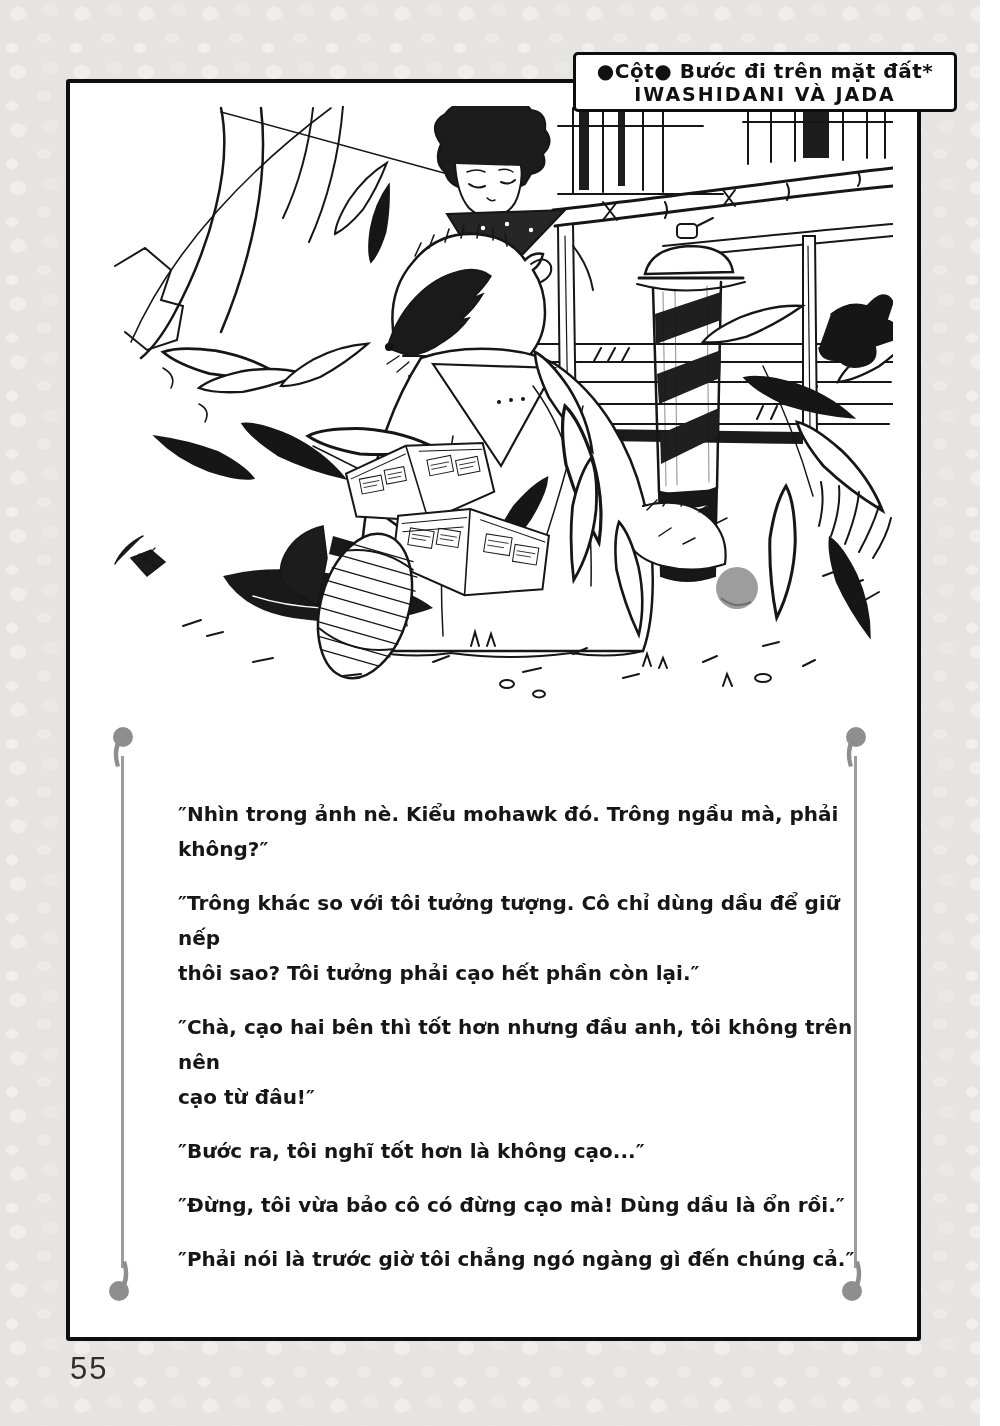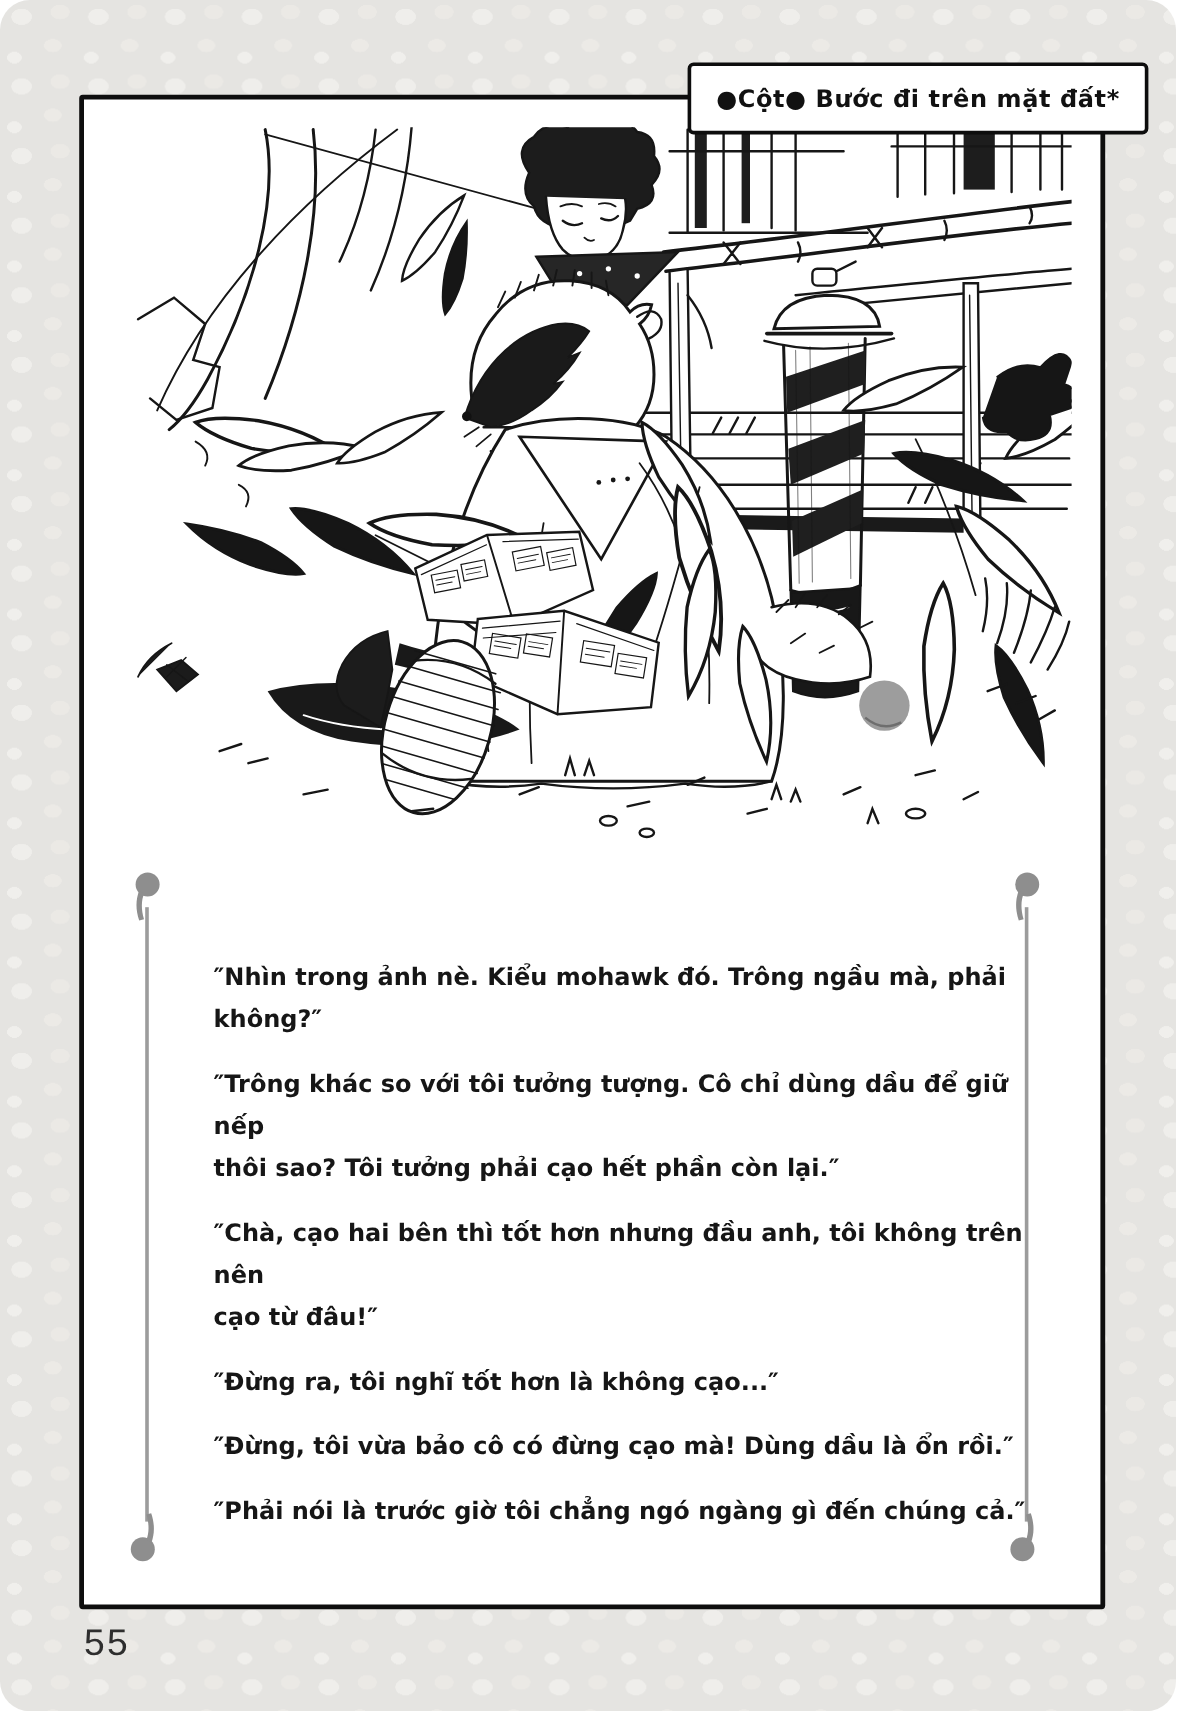--- a/index.html
+++ b/index.html
@@ -6,21 +6,20 @@
   .stage{
     position:relative;width:980px;height:1426px;overflow:hidden;
     font-family:"DejaVu Sans",sans-serif;
     background-color:#e5e4e1;
     background-image:
       radial-gradient(14px 11px at 18px 14px,#efeeeb 60%,transparent 62%),
       radial-gradient(12px 9px at 44px 38px,#eceae6 60%,transparent 62%),
       radial-gradient(10px 8px at 12px 48px,#f0efec 60%,transparent 62%),
       radial-gradient(13px 10px at 50px 10px,#ebe9e5 60%,transparent 62%);
     background-size:64px 58px;
-    border-radius:25px;
   }
   .frame{
     position:absolute;left:66px;top:79px;width:847px;height:1254px;
     background:#ffffff;border:4px solid #0e0e0e;border-radius:3px;z-index:1;
   }
   .header-box{
     position:absolute;left:573px;top:52px;width:378px;height:54px;z-index:6;
     background:#ffffff;border:3px solid #0d0d0d;border-radius:5px;
     display:flex;flex-direction:column;align-items:center;justify-content:center;
     font-weight:bold;color:#111;line-height:1.2;
@@ -46,20 +45,21 @@
 </style>
 </head>
 <body>
 
 <div class="stage">
 
   <div class="frame"></div>
 
   <div class="header-box">
     <div class="header-line1">●Cột● Bước đi trên mặt đất*</div>
+    <div class="header-line2">IWASHIDANI VÀ JADA</div>
   </div>
 
   <svg class="illu" viewBox="0 0 790 600" xmlns="http://www.w3.org/2000/svg">
     <defs>
       <path id="leaf" d="M0 0 Q10 -7 36 -10 Q64 -12 88 -3 Q62 5 36 7 Q12 6 0 0 Z"></path>
     </defs>
 
     <g stroke="#161616" stroke-width="2" fill="none" stroke-linecap="round">
       <path d="M470 2 L470 88 M500 2 L500 86 M540 2 L540 84 M560 4 L560 86"></path>
       <rect x="476" y="0" width="10" height="84" fill="#1d1d1d" stroke="none"></rect>
@@ -251,20 +251,20 @@
       </svg>
   </div>
 
   <div class="dialogue">
     <p>″Nhìn trong ảnh nè. Kiểu mohawk đó. Trông ngầu mà, phải
 không?″</p>
     <p>″Trông khác so với tôi tưởng tượng. Cô chỉ dùng dầu để giữ nếp
 thôi sao? Tôi tưởng phải cạo hết phần còn lại.″</p>
     <p>″Chà, cạo hai bên thì tốt hơn nhưng đầu anh, tôi không trên nên
 cạo từ đâu!″</p>
-    <p>″Đừng ra, tôi nghĩ tốt hơn là không cạo...″</p>
+    <p>″Bước ra, tôi nghĩ tốt hơn là không cạo...″</p>
     <p>″Đừng, tôi vừa bảo cô có đừng cạo mà! Dùng dầu là ổn rồi.″</p>
     <p>″Phải nói là trước giờ tôi chẳng ngó ngàng gì đến chúng cả.″</p>
   </div>
 
   <div class="page-number">55</div>
 
 </div>
 
 </body></html>

